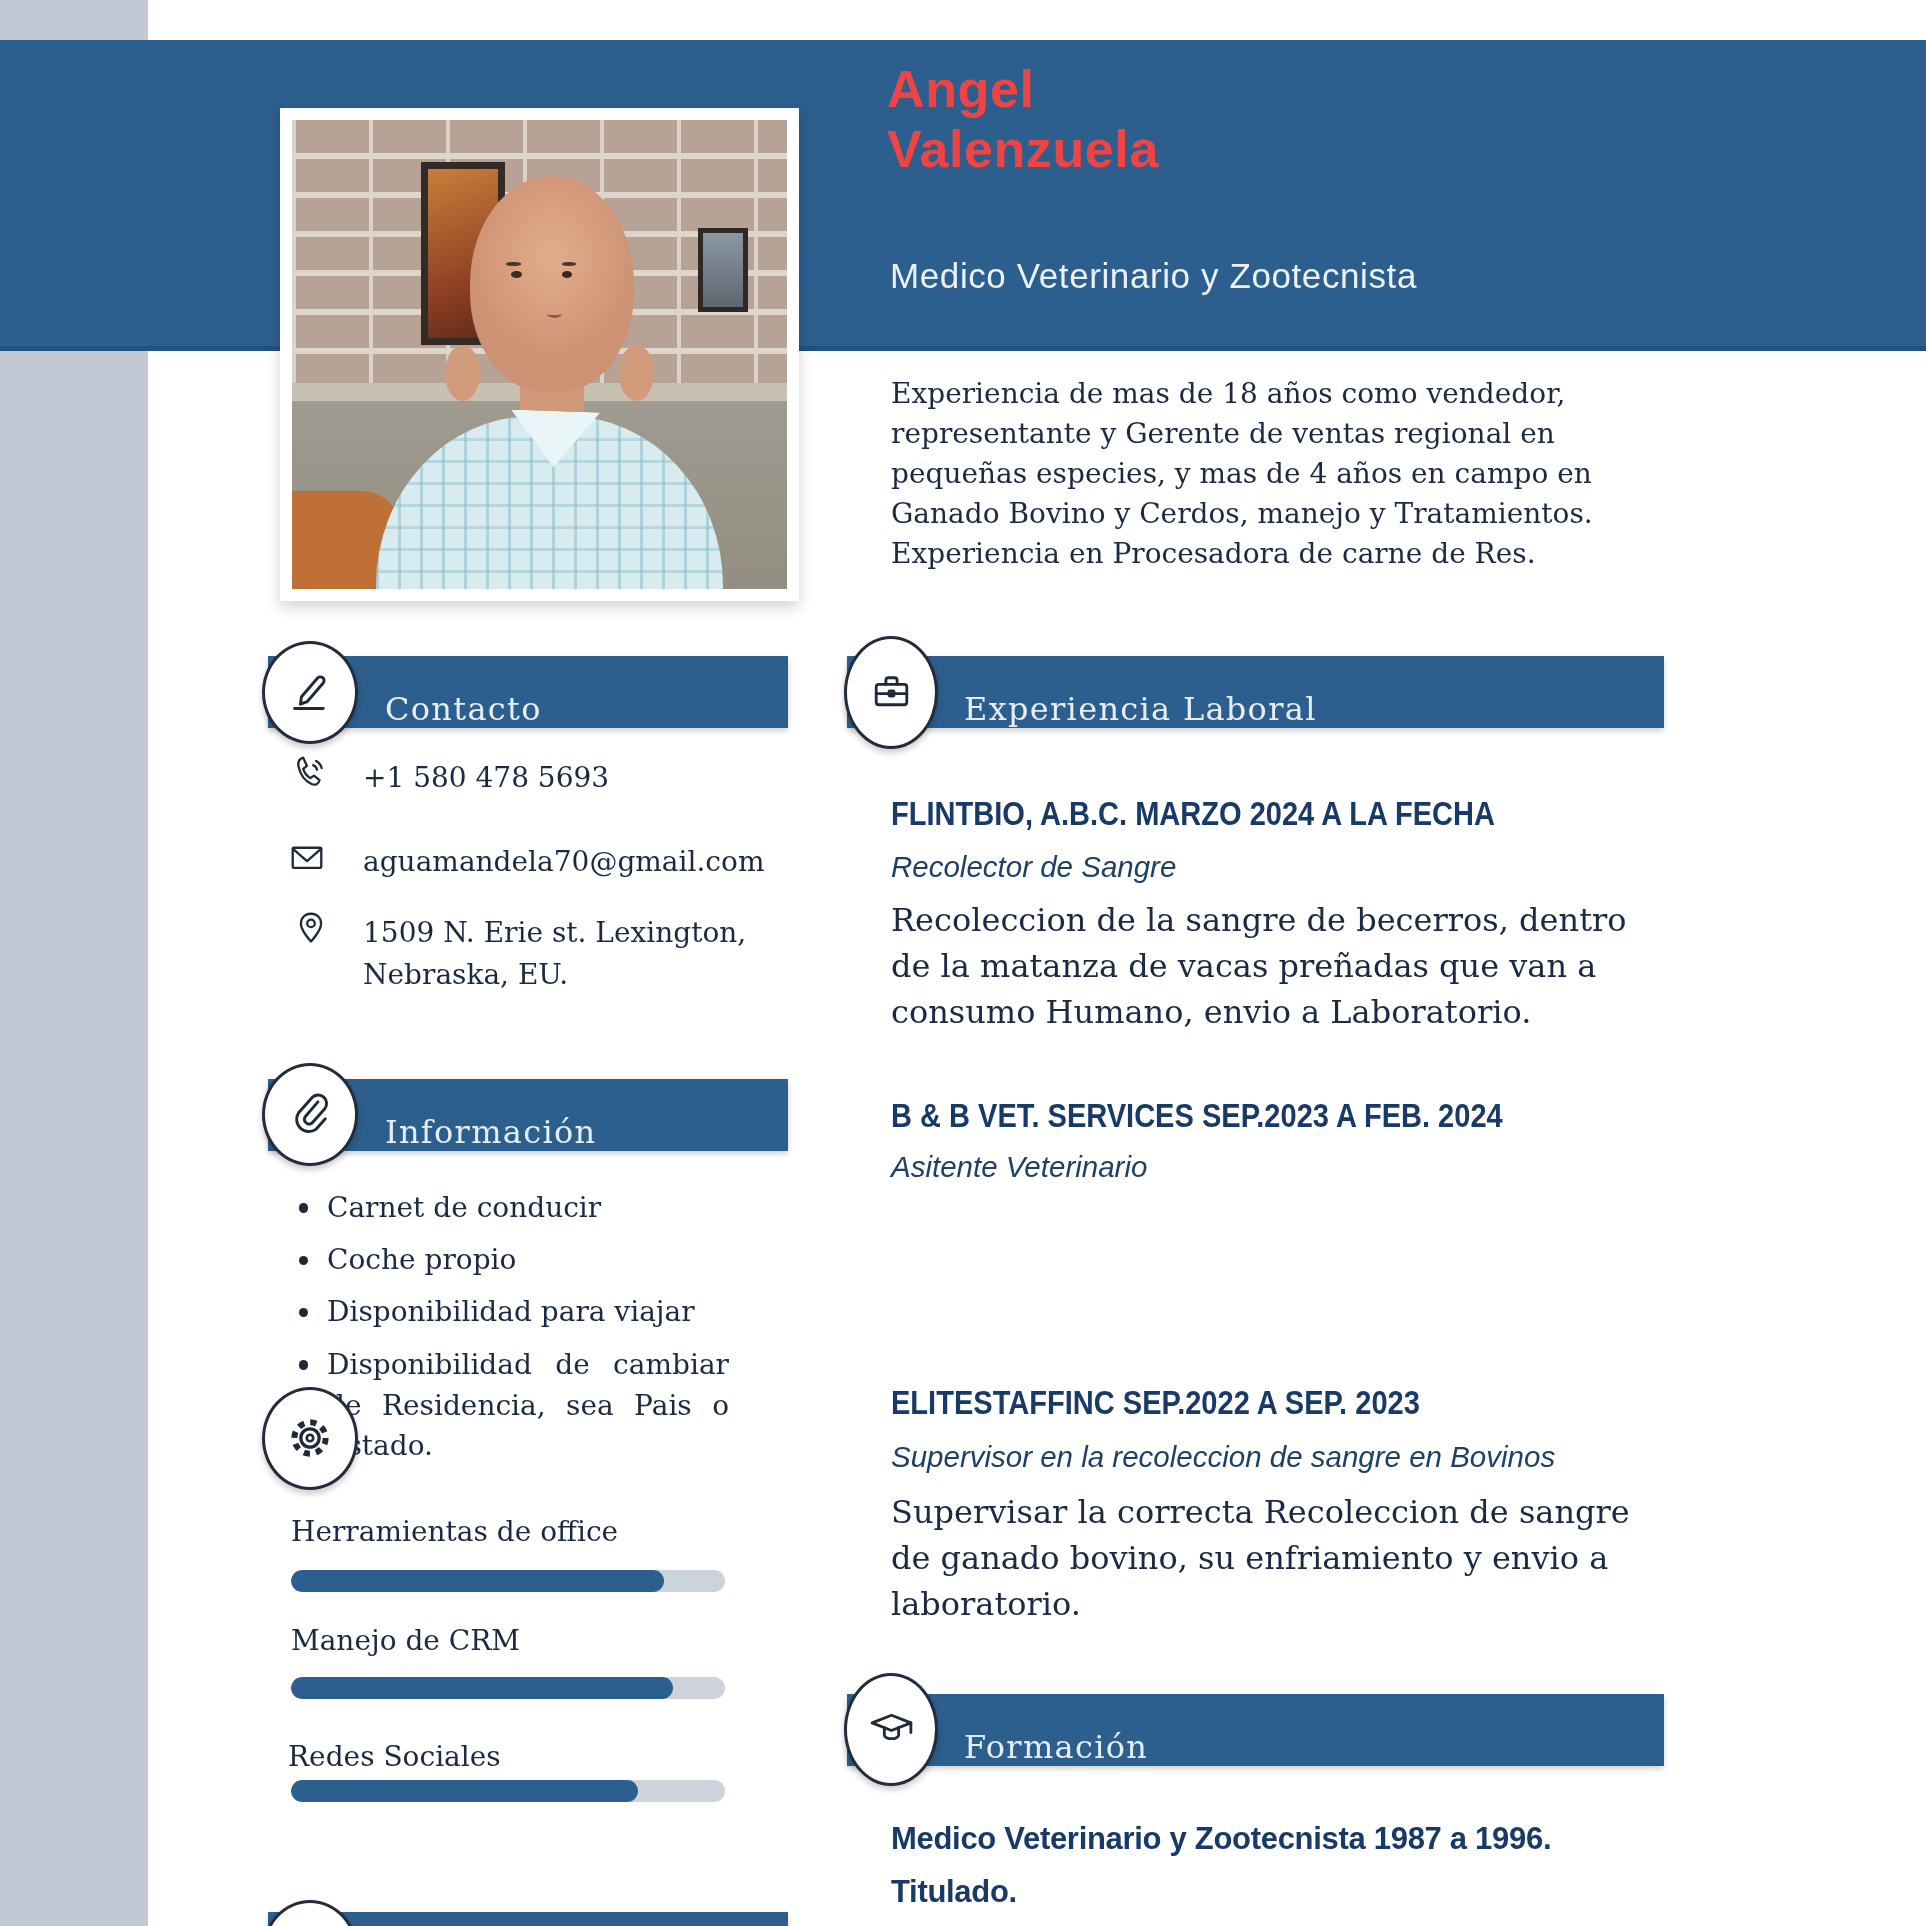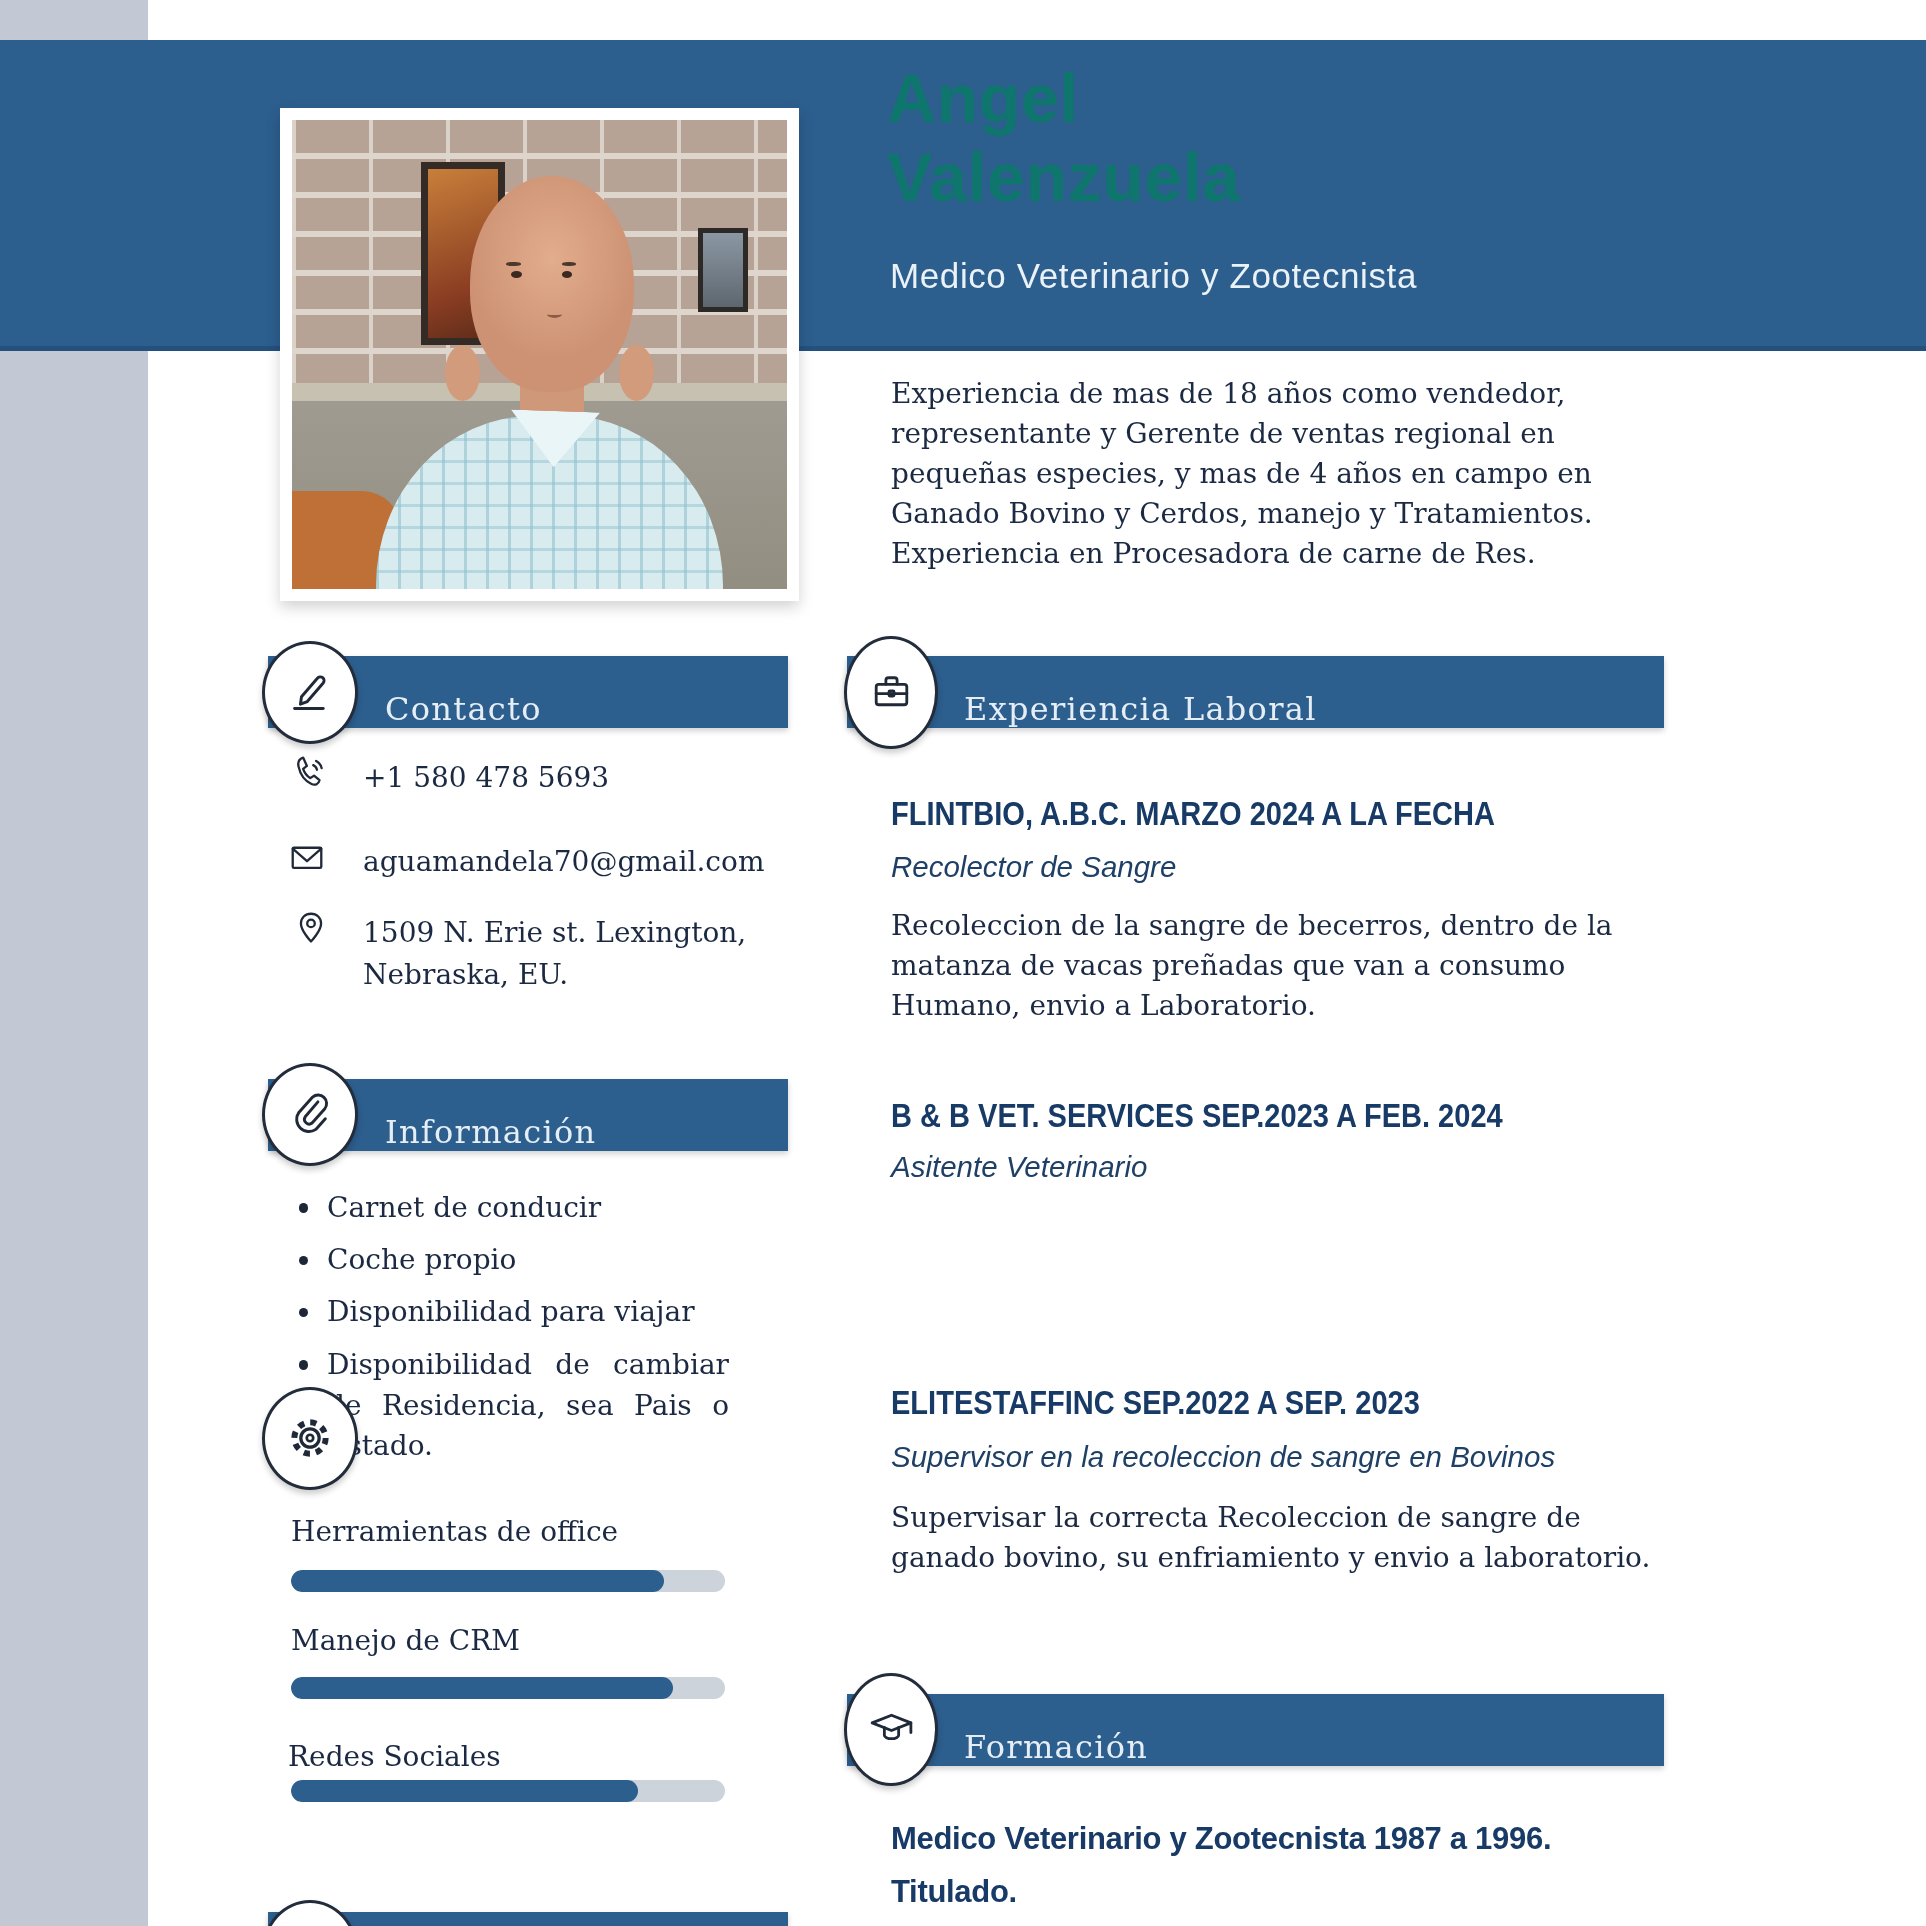--- a/index.html
+++ b/index.html
@@ -18,21 +18,21 @@
   #page{
     position:relative;width:1926px;height:1926px;background:var(--paper);
     overflow:hidden;font-family:"DejaVu Serif", serif;color:var(--ink);
   }
   .abs{position:absolute;}
   
   #side-strip{left:0;top:0;width:148px;height:1926px;background:var(--strip);}
   
   #header-band{left:0;top:40px;width:1926px;height:311px;background:var(--accent);border-bottom:5.1px solid var(--accent-dark);}
   
-  #name-block{left:887px;top:59px;width:963px;font-family:"Liberation Sans", sans-serif;font-weight:bold;color:#0f766e;font-size:68px;line-height:1.16;letter-spacing:0.6px;}
+  #name-block{left:887px;top:59px;width:963px;font-family:"Liberation Sans", sans-serif;font-weight:bold;color:#ef4444;font-size:52px;line-height:1.16;letter-spacing:0.6px;}
   #subtitle{left:890px;top:256px;width:963px;font-family:"Liberation Sans", sans-serif;color:#eaf2f8;font-size:35px;letter-spacing:0.6px;}
   
   #summary{left:891px;top:374px;width:745px;font-size:28px;line-height:1.43;color:var(--ink);}
   
   #photo-frame{left:280px;top:108px;width:519px;height:493px;background:#ffffff;padding:11.6px;box-shadow:0 6.4px 14px rgba(0,0,0,.18);}
   #photo{position:relative;width:100%;height:100%;overflow:hidden;background:#b5a093;}
   .brick{position:absolute;left:0;top:0;width:100%;height:58%;
     background:
       repeating-linear-gradient(90deg, rgba(222,214,205,.9) 0 3.9px, rgba(222,214,205,0) 3.9px 77px),
       repeating-linear-gradient(180deg, #b7a296 0 33px, #ded6cd 33px 39px);}
@@ -67,21 +67,21 @@
   .bullet-item{position:relative;padding-left:32px;font-size:28px;color:var(--ink);line-height:1.45;}
   .bullet-item::before{content:"";position:absolute;left:3.9px;top:15.4px;width:9.6px;height:9.6px;border-radius:50%;background:#1d2737;}
   .just{width:434px;text-align:justify;}
   
   .skill-label{font-size:28px;color:var(--ink);}
   .skill-track{width:434px;height:22px;border-radius:11px;background:var(--track);overflow:hidden;}
   .skill-fill{height:100%;border-radius:11px;background:var(--accent);}
   
   .job-head{font-family:"Liberation Sans", sans-serif;font-weight:800;font-size:33px;color:var(--heading-navy);white-space:nowrap;transform:scaleX(.88);transform-origin:0 50%;letter-spacing:0;}
   .job-role{font-family:"Liberation Sans", sans-serif;font-style:italic;font-size:29.5px;color:#1e4066;}
-  .job-desc{font-size:28px;line-height:1.43;width:764px;color:var(--ink);margin-top:8px;}
+  .job-desc{font-size:32px;line-height:1.43;width:764px;color:var(--ink);}
   .degree{font-family:"Liberation Sans", sans-serif;font-weight:bold;font-size:31px;line-height:1.7;width:693px;color:var(--heading-navy);letter-spacing:-0.3px;}
 </style>
 </head>
 <body>
 
 <div id="page">
 
   <div id="side-strip" class="abs"></div>
   <div id="header-band" class="abs"></div>
 

